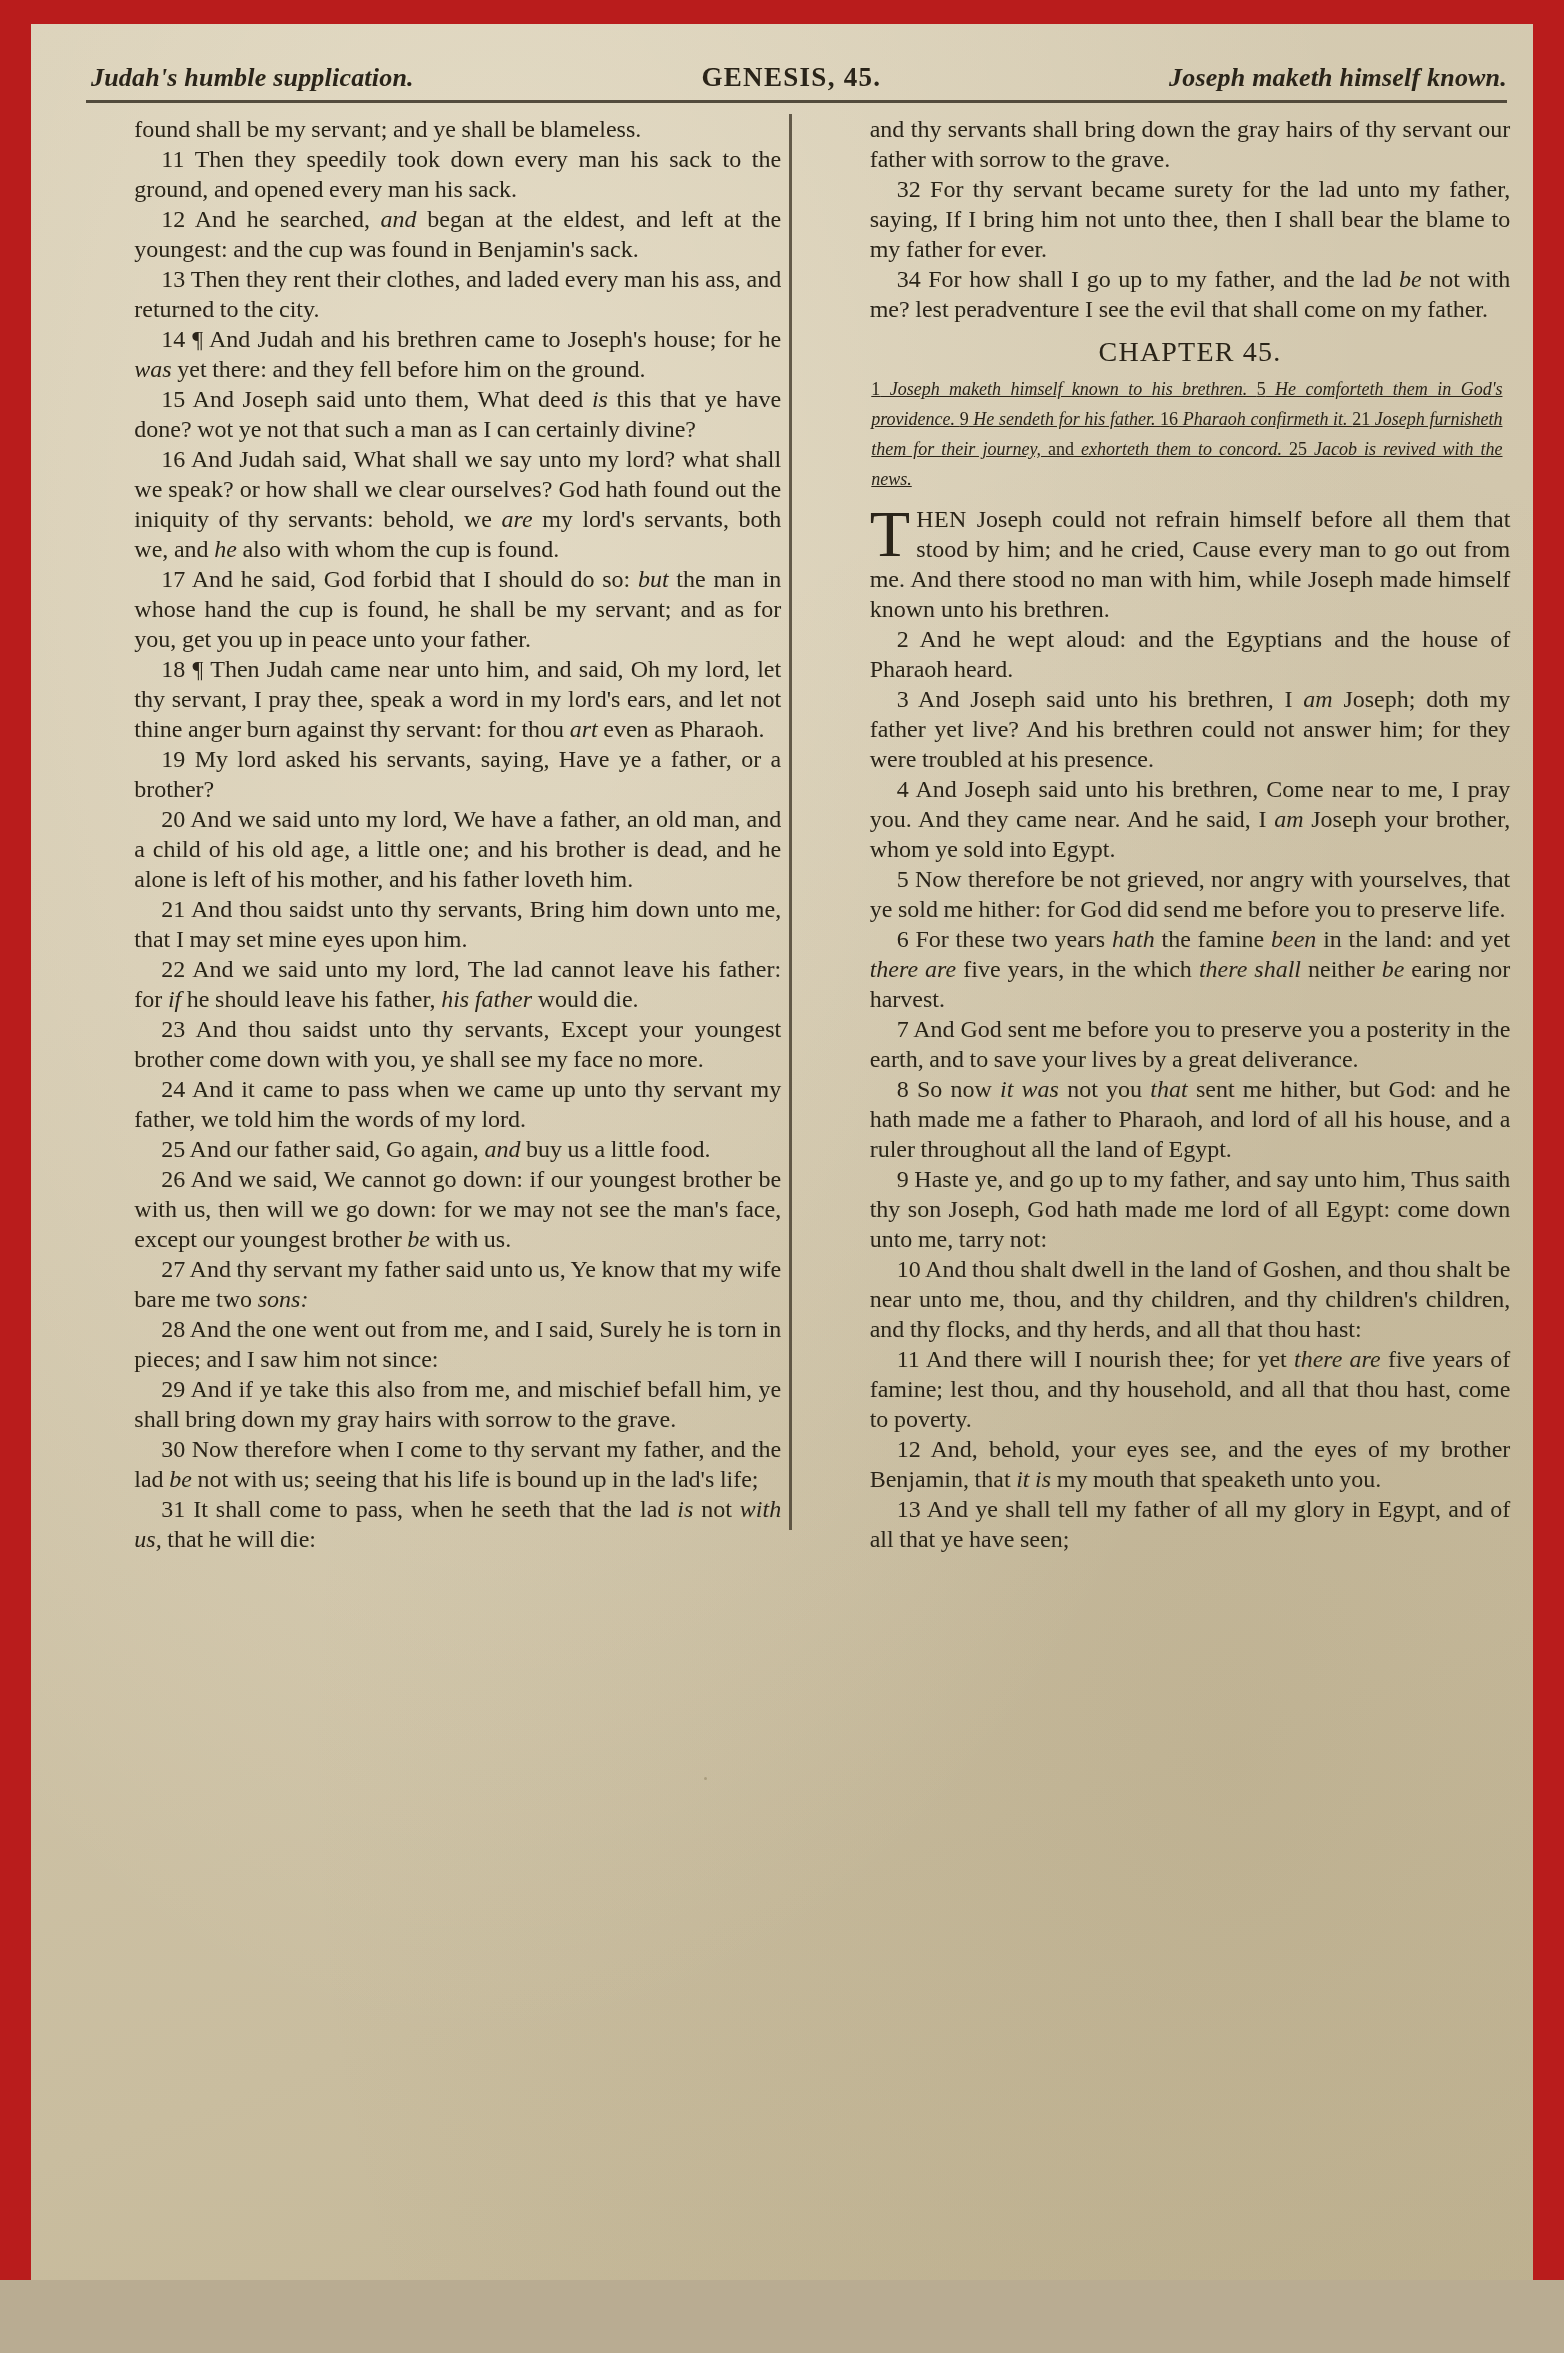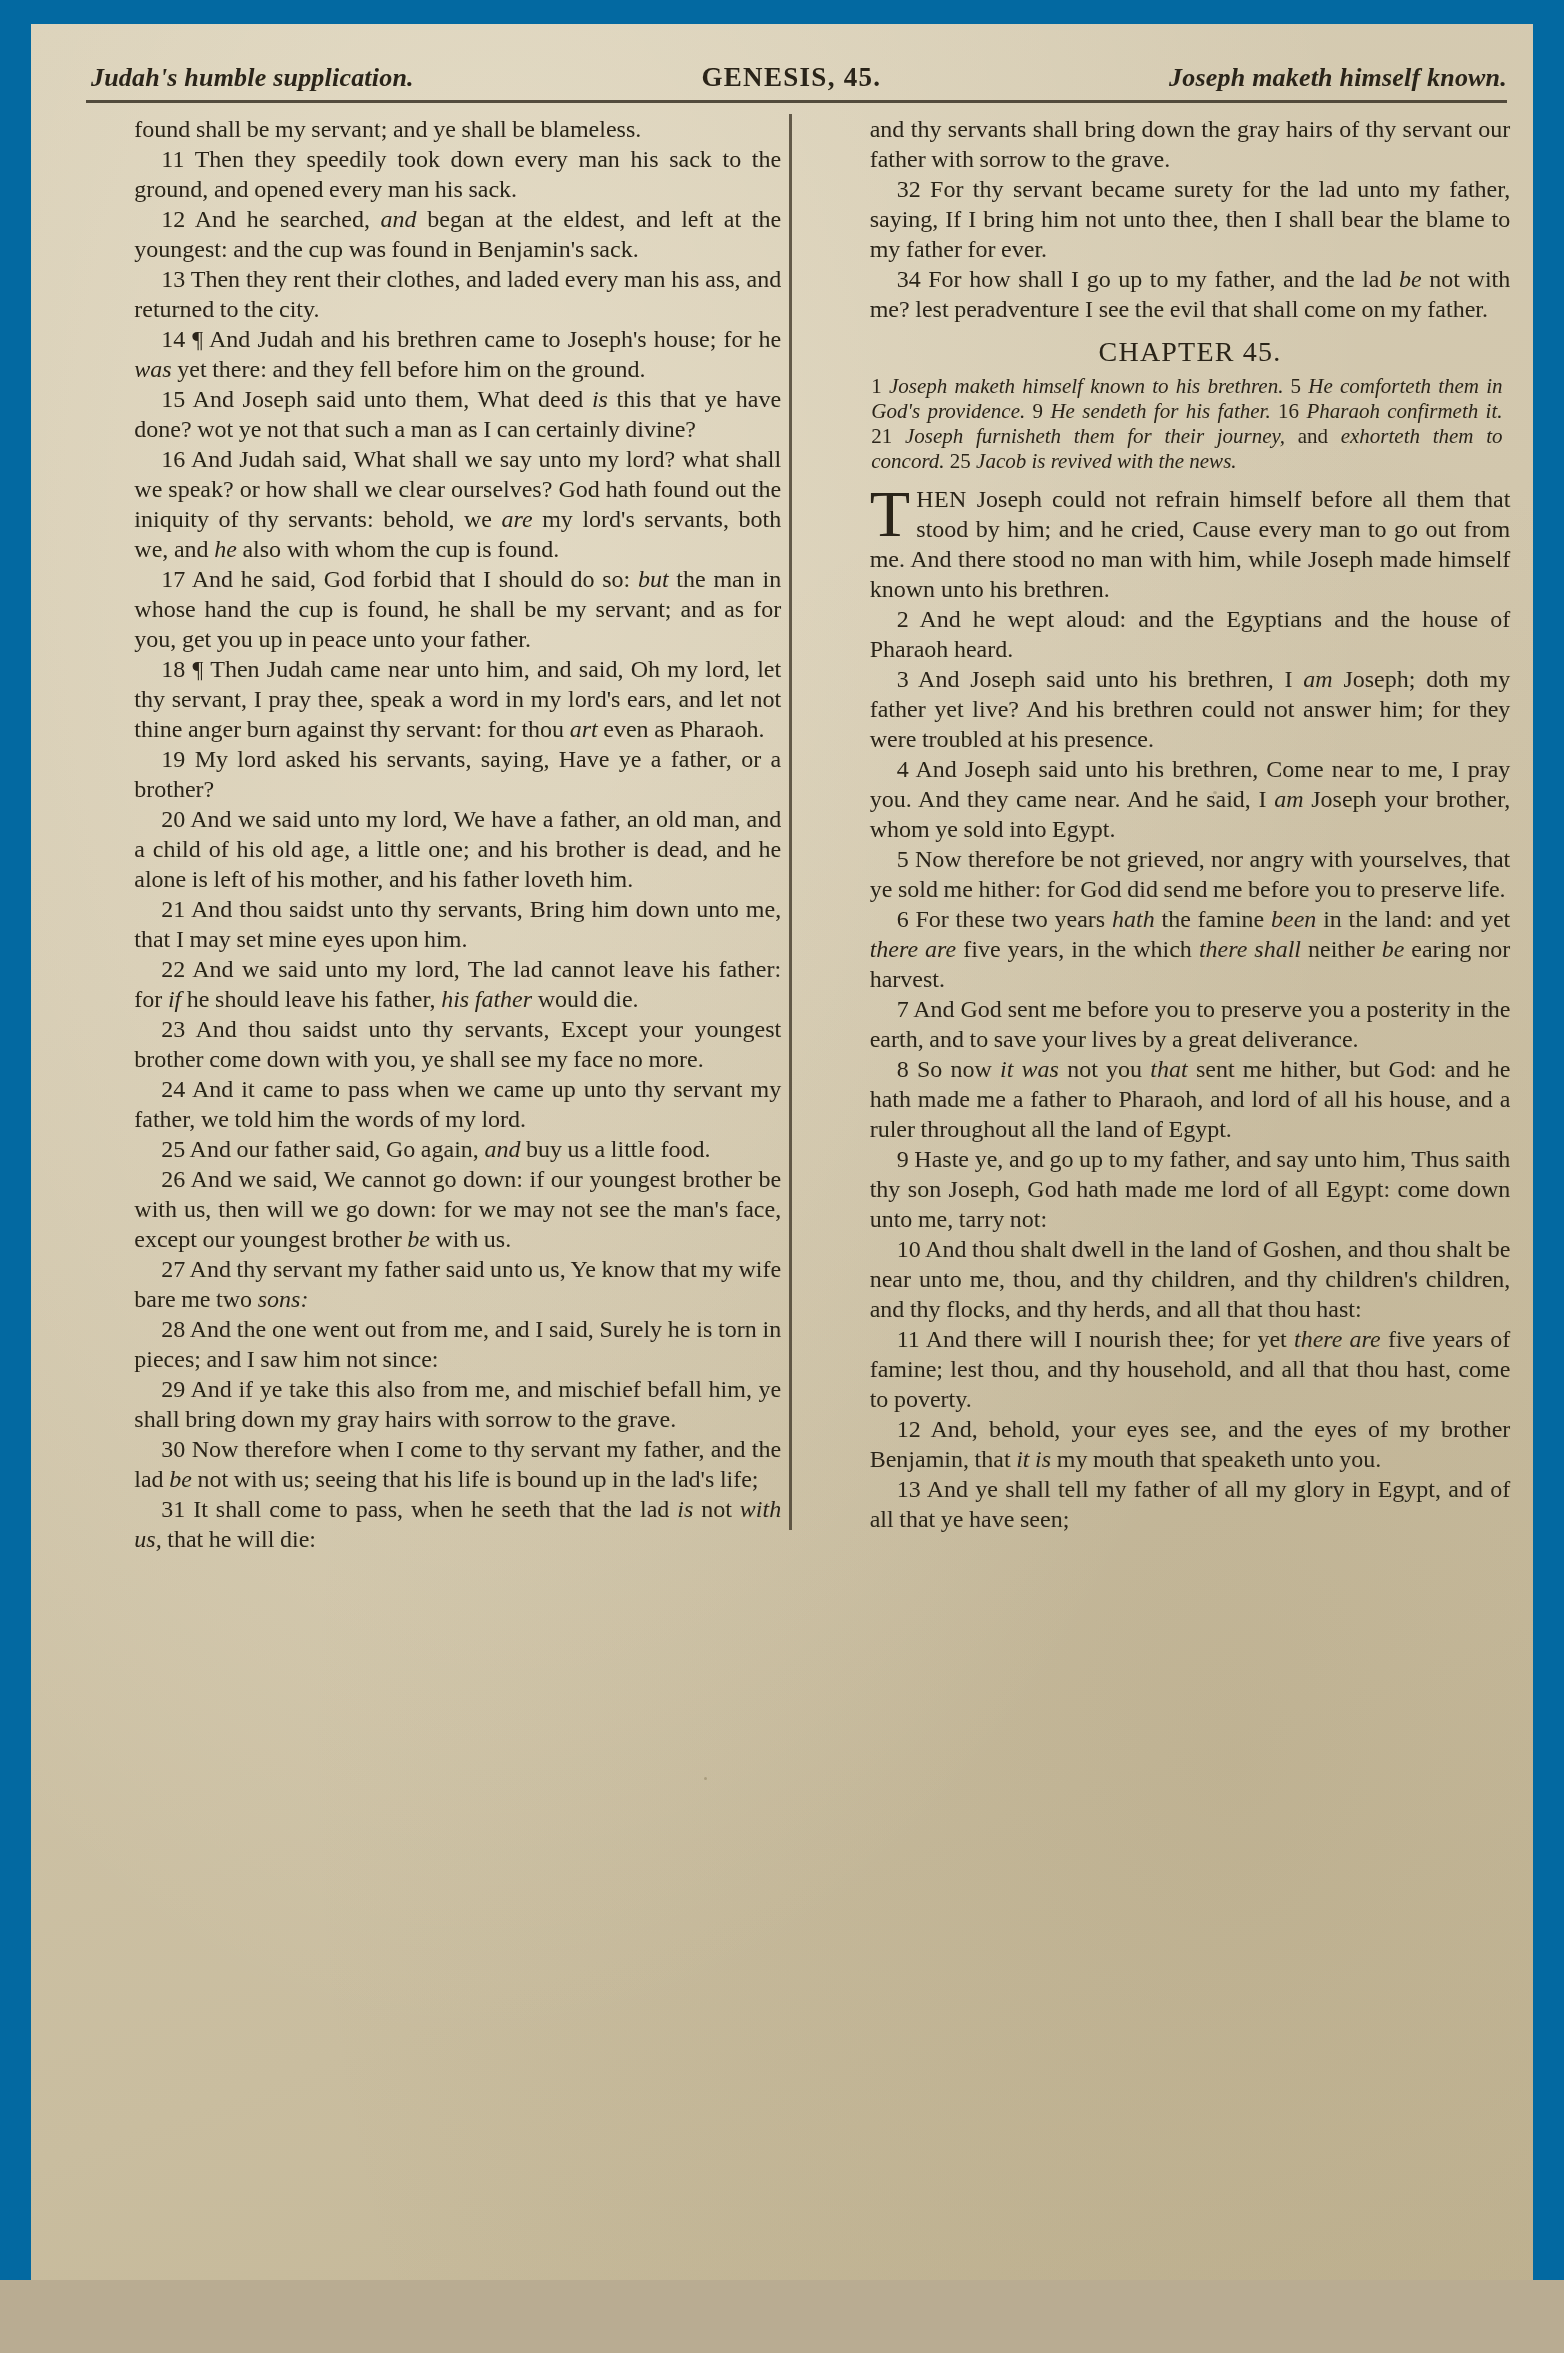--- a/index.html
+++ b/index.html
@@ -4,21 +4,21 @@
 <style>
   html, body {
     margin: 0;
     padding: 0;
     background: #b9ac92;
   }
   .page {
     position: relative;
     width: 1565px;
     height: 2280px;
-    background: #0369a1;
+    background: #b91c1c;
     box-sizing: border-box;
     overflow: hidden;
     font-family: "Liberation Serif", serif;
     color: #2a2419;
   }
   .paper {
     position: absolute;
     left: 31px;
     top: 23.5px;
     width: 1502px;
@@ -104,25 +104,26 @@
   
   .chapter-head {
     text-align: center;
     font-size: 28px;
     letter-spacing: 1.2px;
     margin: 12.5px 0 6.3px 0;
     font-weight: 400;
   }
   .argument {
     font-style: italic;
-    font-size: 21px;
-    line-height: 25px;
+    font-size: 18px;
+    line-height: 30px;
     text-align: justify;
     margin: 0 0 9.4px 0;
     padding: 0 7.8px 0 1.6px;
+    text-decoration: underline;
   }
   .argument .num { font-style: normal; }
 
   
   .dropcap-para {
     position: relative;
     font-size: 24px;
     line-height: 30px;
     text-align: justify;
     margin: 0;

